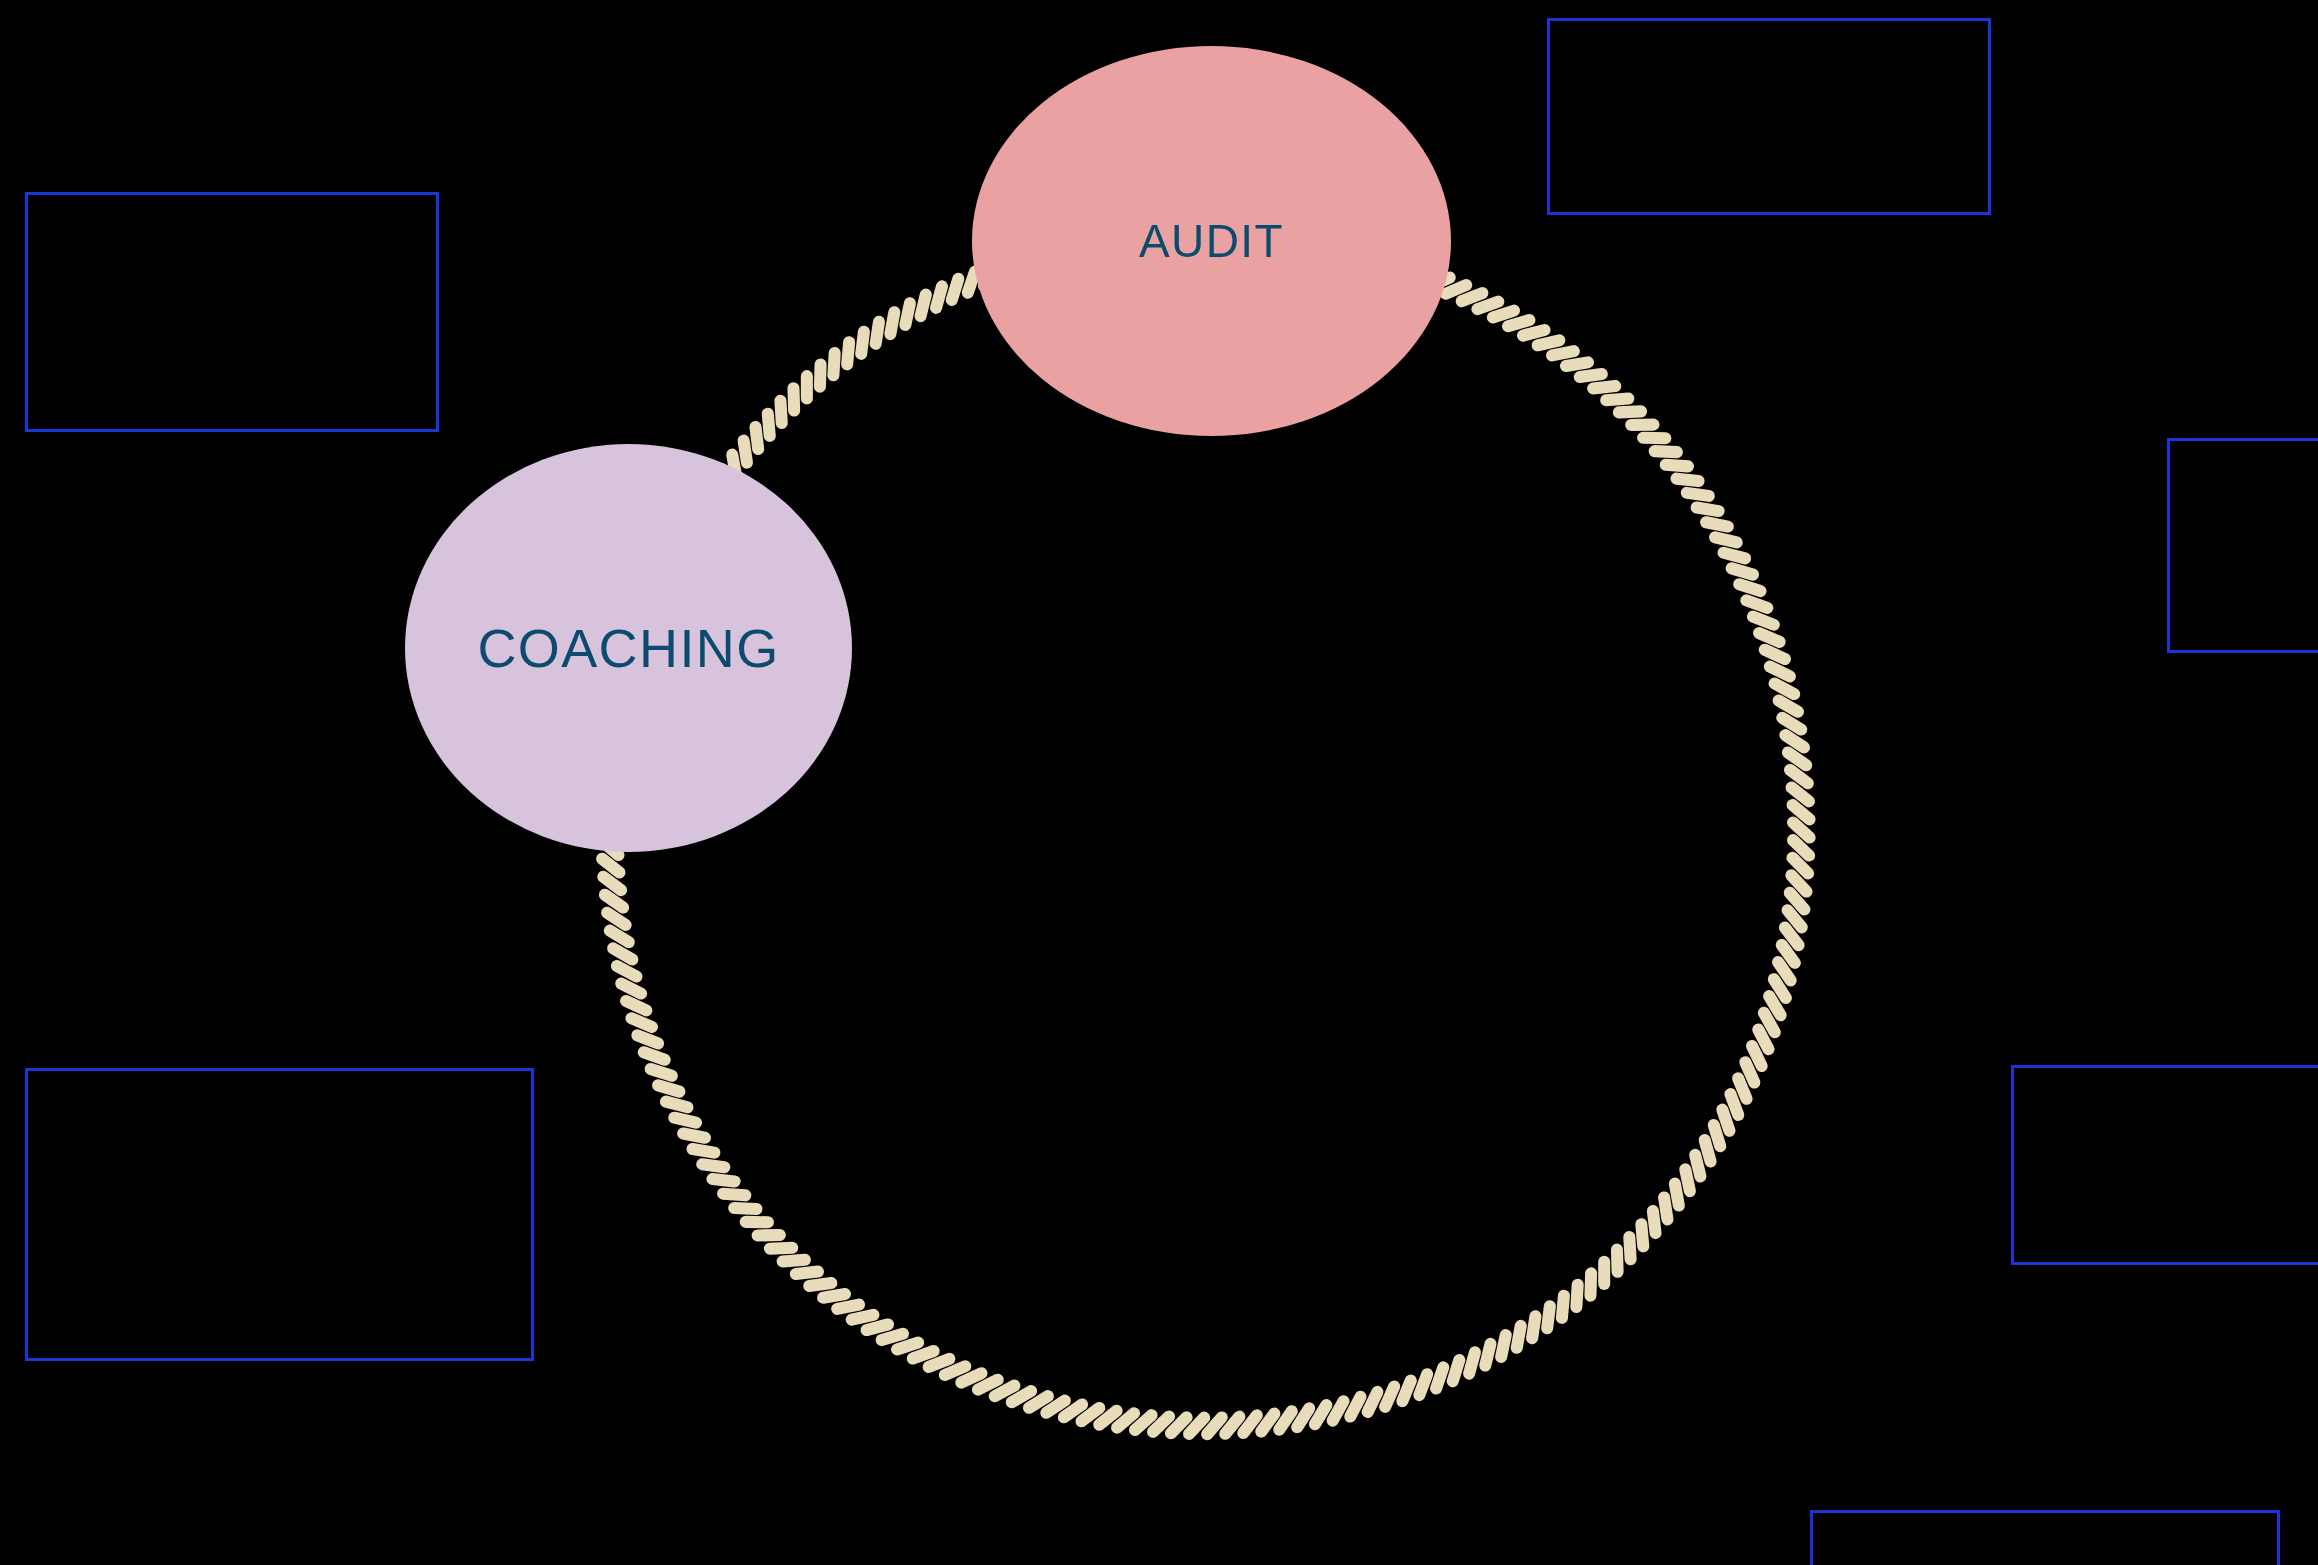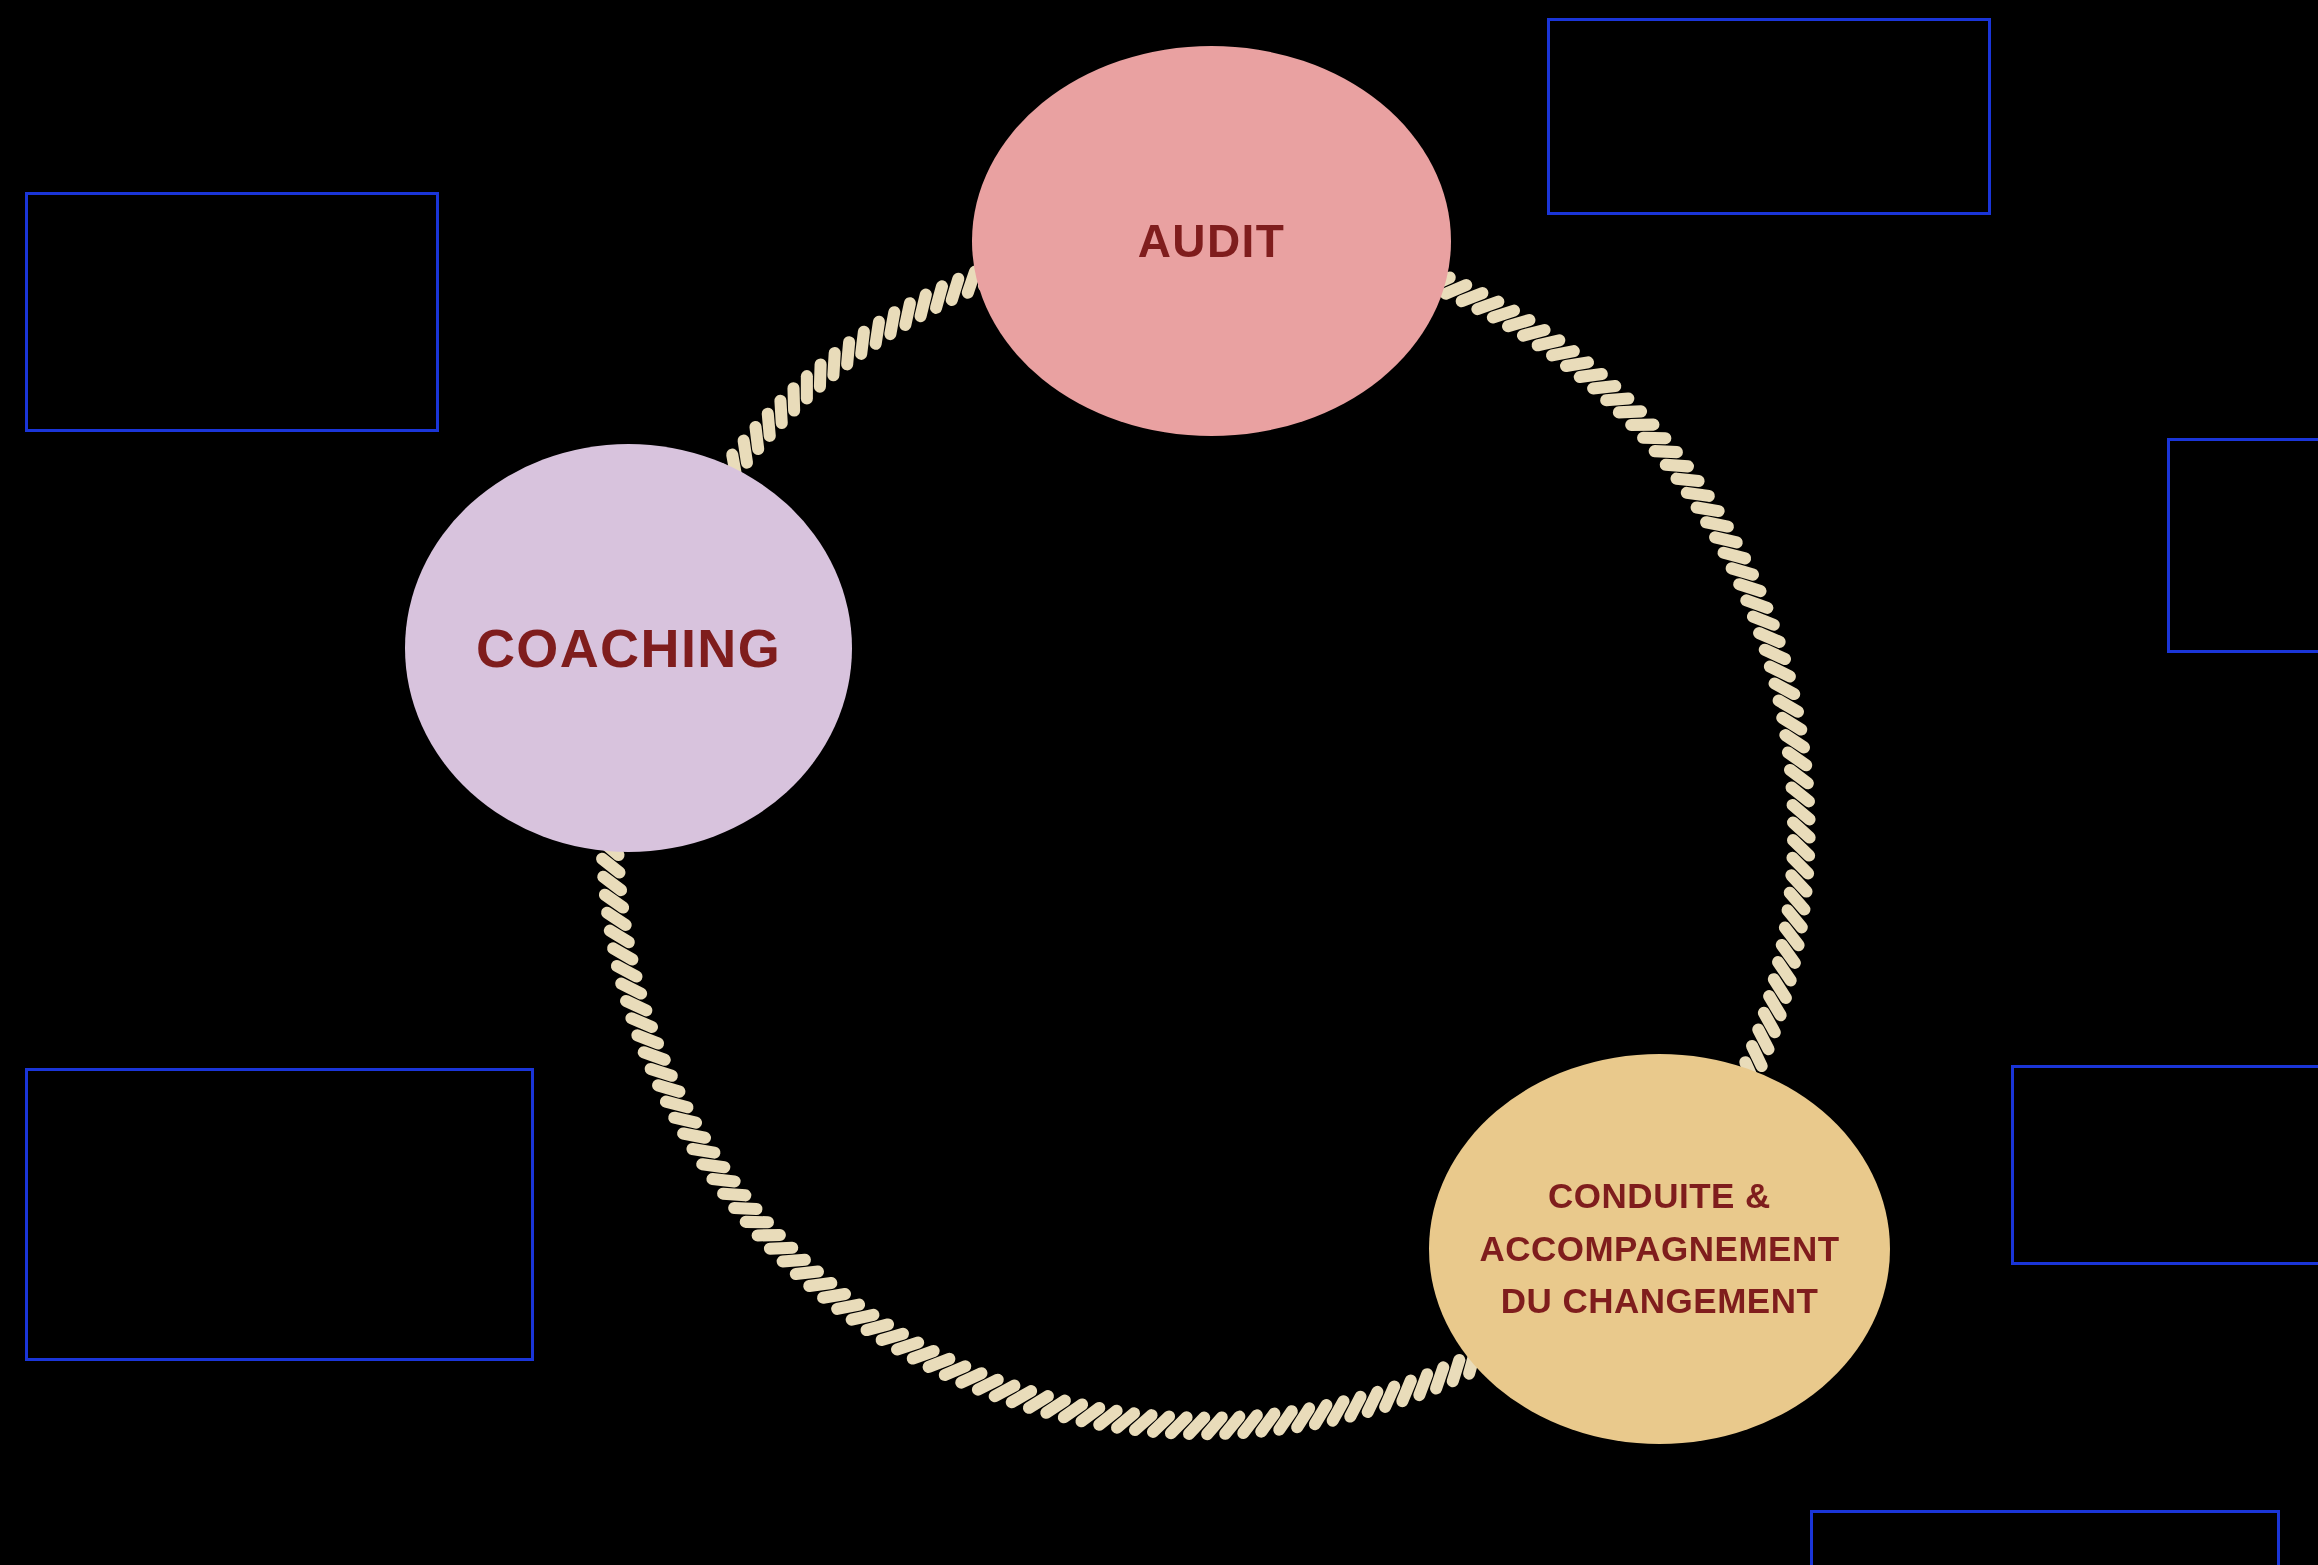--- a/index.html
+++ b/index.html
@@ -26,22 +26,22 @@
   .node{
     position:absolute;
     z-index:2;
     border-radius:50%;
     display:flex;
     align-items:center;
     justify-content:center;
     text-align:center;
   }
   .node-label{
-    font-weight:700;
-    color:#7f1d1d;
+    font-weight:400;
+    color:#0c4a6e;
     white-space:pre-line;
     line-height:1.5;
   }
   .node-audit{left:972px;top:46px;width:479px;height:390px;}
   .node-audit .node-label{font-size:46px;letter-spacing:1.4px;}
   .node-coaching{left:405px;top:444px;width:447px;height:408px;}
   .node-coaching .node-label{font-size:54px;letter-spacing:1.4px;}
   .node-formation{left:1503px;top:483px;width:490px;height:390px;}
   .node-formation .node-label{font-size:35px;letter-spacing:0.5px;}
   .node-atelier{left:586px;top:1093px;width:454px;height:390px;}
@@ -284,25 +284,20 @@
   <div class="node node-audit" style="background: rgb(233, 161, 161);">
     <span class="node-label">AUDIT</span>
   </div>
 
   <div class="node node-coaching" style="background: rgb(216, 195, 221);">
     <span class="node-label">COACHING</span>
   </div>
 
 
 
-  <div class="node node-conduite" style="background: rgb(233, 201, 140);">
-    <span class="node-label">CONDUITE &amp;
-ACCOMPAGNEMENT
-DU CHANGEMENT</span>
-  </div>
 
   <div class="callout callout-top-right"></div>
   <div class="callout callout-left-top"></div>
   <div class="callout callout-right-middle"></div>
   <div class="callout callout-left-bottom"></div>
   <div class="callout callout-right-bottom"></div>
   <div class="callout callout-bottom-center"></div>
 
 </div>
 

